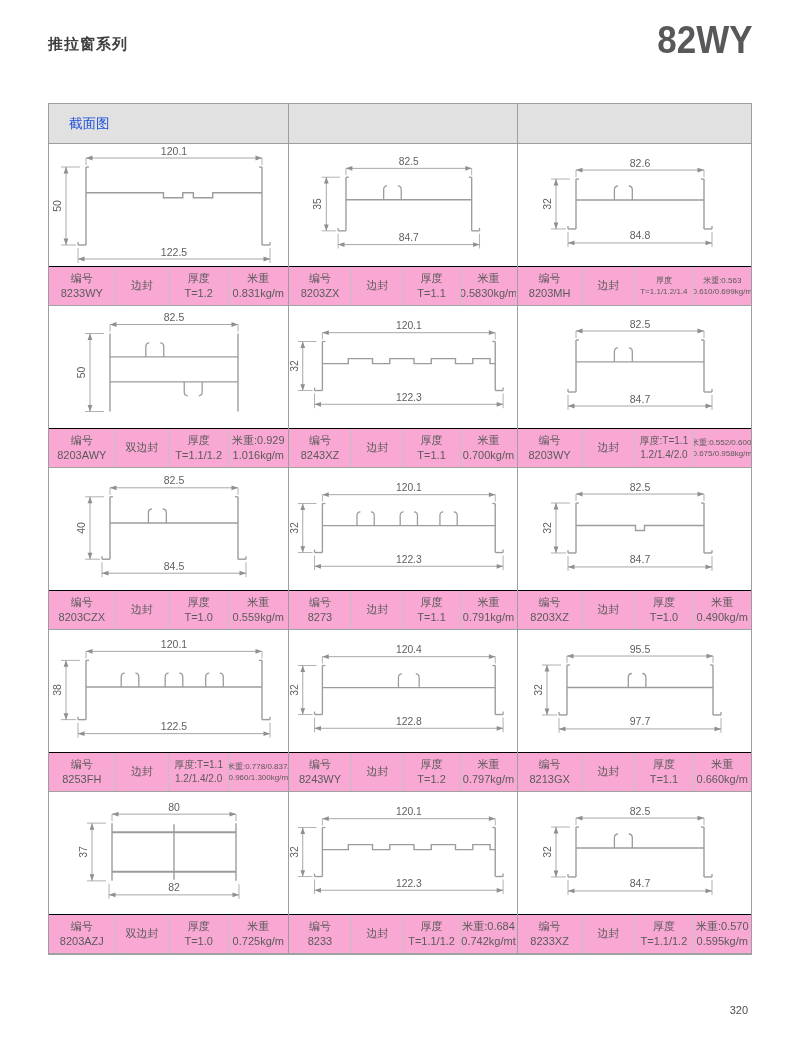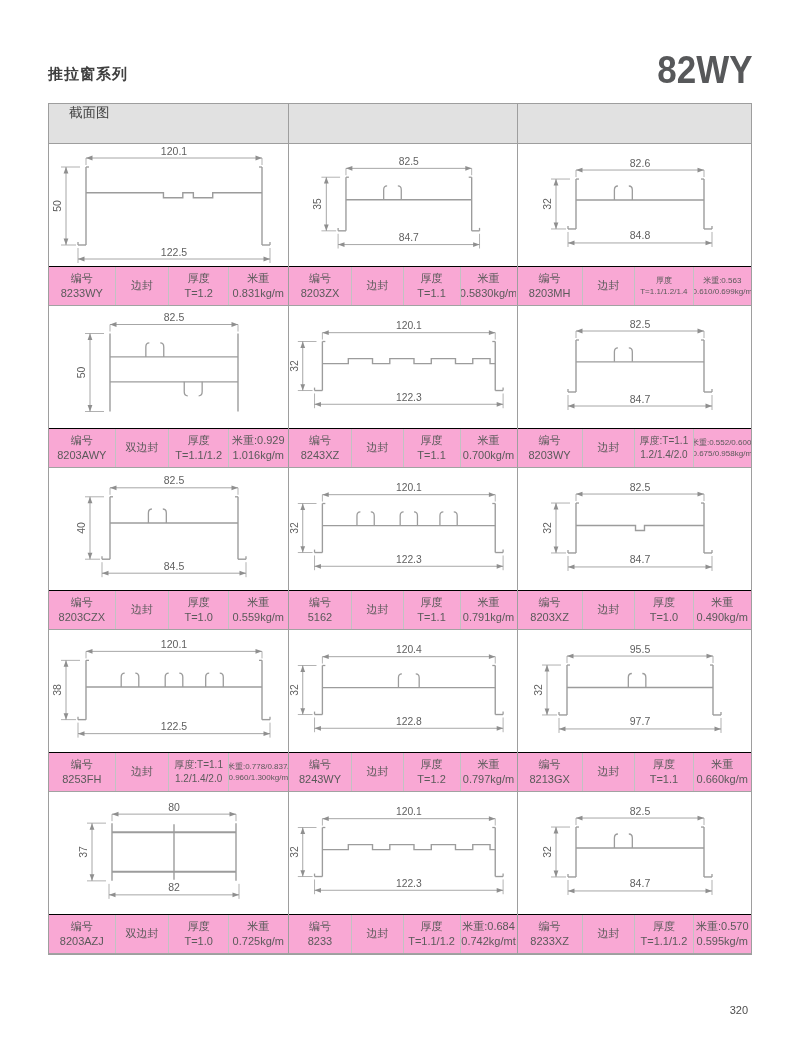--- a/index.html
+++ b/index.html
@@ -1,25 +1,25 @@
 <!DOCTYPE html>
 <html><head>
 <meta charset="utf-8">
 <style>
   html,body{margin:0;padding:0;background:#f2f2f2;}
   .page{
     position:relative;width:800px;height:1043px;background:#ffffff;margin:0 auto;
     font-family:"Liberation Sans","DejaVu Sans",sans-serif;color:#4a4a4a;overflow:hidden;
   }
-  .header{position:absolute;left:48px;right:48px;top:52px;display:flex;justify-content:space-between;align-items:flex-end;}
+  .header{position:absolute;left:48px;right:48px;top:22px;display:flex;justify-content:space-between;align-items:flex-end;}
   .series-title{font-size:15px;font-weight:700;color:#3f3f3f;letter-spacing:1px;padding-bottom:4px;}
   .series-code{font-size:38px;font-weight:700;color:#57585a;line-height:0.95;letter-spacing:0px;transform:scaleX(.92);transform-origin:right bottom;}
   .table{position:absolute;left:48px;top:103px;width:702px;border:1px solid #9e9e9e;}
   .thead{display:grid;grid-template-columns:34% 32.6% 33.4%;height:39px;background:#e1e1e1;border-bottom:1px solid #9e9e9e;}
-  .th{display:flex;align-items:flex-start;padding-left:20px;font-size:13.5px;color:#404040;}
+  .th{display:flex;align-items:center;padding-left:20px;font-size:13.5px;color:#1d4ed8;}
   .th + .th{border-left:1px solid #9e9e9e;}
   .tbody{display:grid;grid-template-columns:34% 32.6% 33.4%;}
   .cell{background:#ffffff;}
   .cell:not(:nth-child(3n+1)){border-left:1px solid #9e9e9e;}
   .diagram{height:122px;display:flex;align-items:flex-start;justify-content:center;overflow:hidden;}
   .diagram svg{display:block;font-family:"Liberation Sans","DejaVu Sans",sans-serif;}
   .spec{height:38px;background:#f9a8d4;border-top:1px solid #000000;border-bottom:1px solid #a2a2a2;
     display:grid;grid-template-columns:27.5% 22.5% 25% 25%;}
   .spec-cell{display:flex;flex-direction:column;justify-content:center;align-items:center;gap:1px;overflow:hidden;}
   .spec-cell + .spec-cell{border-left:1px solid #c2c2c2;}
@@ -425,21 +425,21 @@
               <line x1="218" y1="87.96000000000001" x2="218" y2="102.96000000000001" stroke="#8f8f8f" stroke-width="0.7"></line>
               <line x1="26" y1="98.96000000000001" x2="218" y2="98.96000000000001" stroke="#8f8f8f" stroke-width="0.8"></line>
               <polygon points="26,98.96000000000001 32.5,96.56 32.5,101.36000000000001" fill="#8f8f8f"></polygon>
               <polygon points="218,98.96000000000001 211.5,96.56 211.5,101.36000000000001" fill="#8f8f8f"></polygon>
               <text x="122" y="95.46000000000001" text-anchor="middle" font-size="10.5" fill="#5f5f5f">122.3</text>
             </svg>
           </div>
   <div class="spec">
     <div class="spec-cell">
       <span>编号</span>
-      <span>5162</span>
+      <span>8273</span>
     </div>
     <div class="spec-cell">
       <span>边封</span>
     </div>
     <div class="spec-cell">
       <span>厚度</span>
       <span>T=1.1</span>
     </div>
     <div class="spec-cell">
       <span>米重</span>

